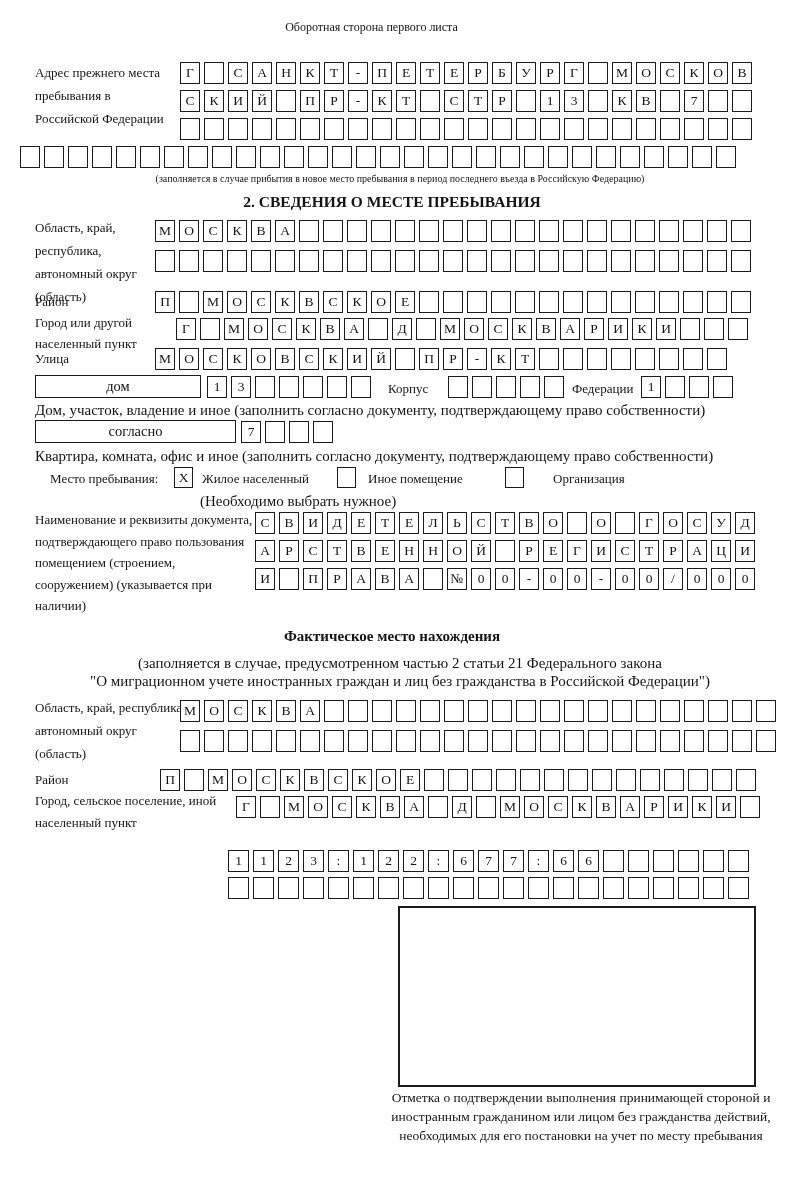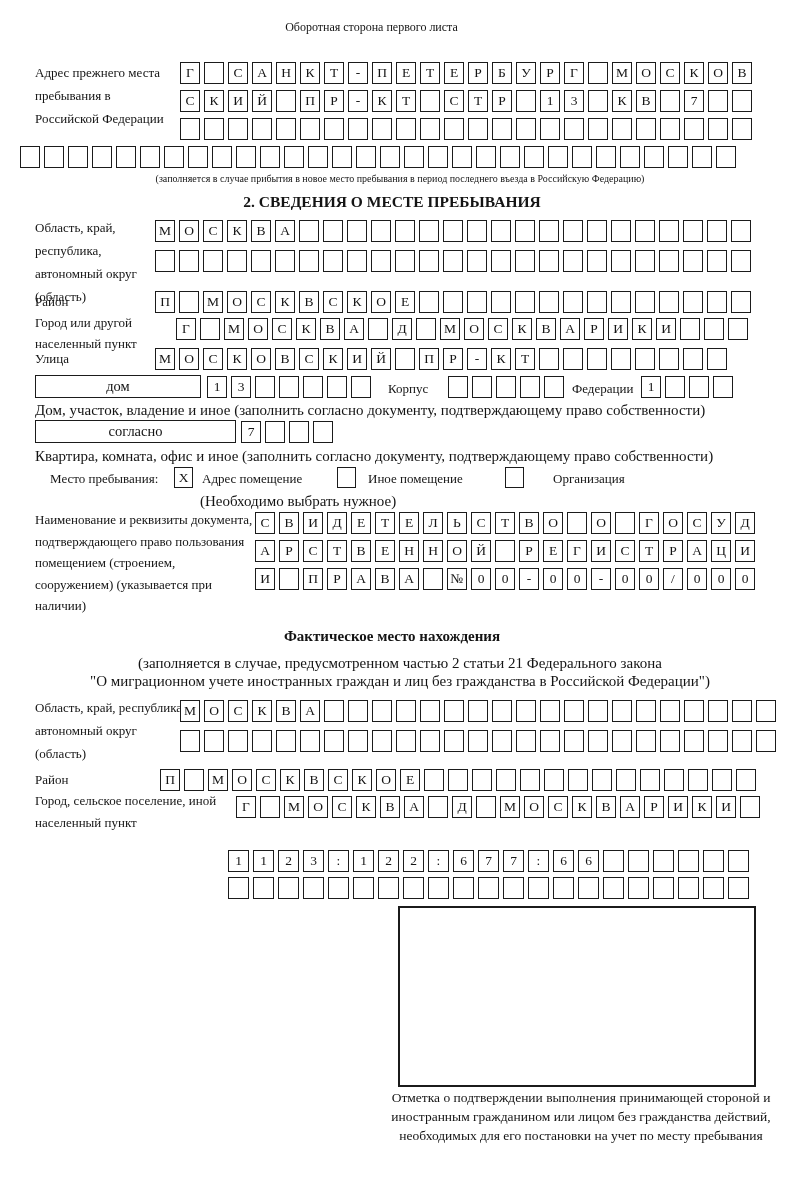--- a/index.html
+++ b/index.html
@@ -314,21 +314,21 @@
   <div class="grid" style="left:241px;top:421px;">
       <span class="cell">7</span>
       <span class="cell"></span>
       <span class="cell"></span>
       <span class="cell"></span>
     </div>
   <div class="caption" style="left:35px;top:447px;">Квартира, комната, офис и иное (заполнить согласно документу, подтверждающему право собственности)</div>
 
   <div class="label" style="left:35px;top:467px;margin-left:15px;">Место пребывания:</div>
   <span class="checkbox" style="left:174px;top:467px;">X</span>
-  <div class="label" style="left:202px;top:467px;">Адрес помещение</div>
+  <div class="label" style="left:202px;top:467px;">Жилое населенный</div>
   <span class="checkbox" style="left:337px;top:467px;"></span>
   <div class="label" style="left:368px;top:467px;">Иное помещение</div>
   <span class="checkbox" style="left:505px;top:467px;"></span>
   <div class="label" style="left:553px;top:467px;">Организация</div>
   <div class="caption" style="left:200px;top:492px;">(Необходимо выбрать нужное)</div>
 
   <div class="label" style="left:35px;top:509px;width:218px;line-height:21.5px;">Наименование и реквизиты документа, подтверждающего право пользования помещением (строением, сооружением) (указывается при наличии)</div>
   <div class="grid" style="left:255px;top:512px;">
       <span class="cell">С</span>
       <span class="cell">В</span>

